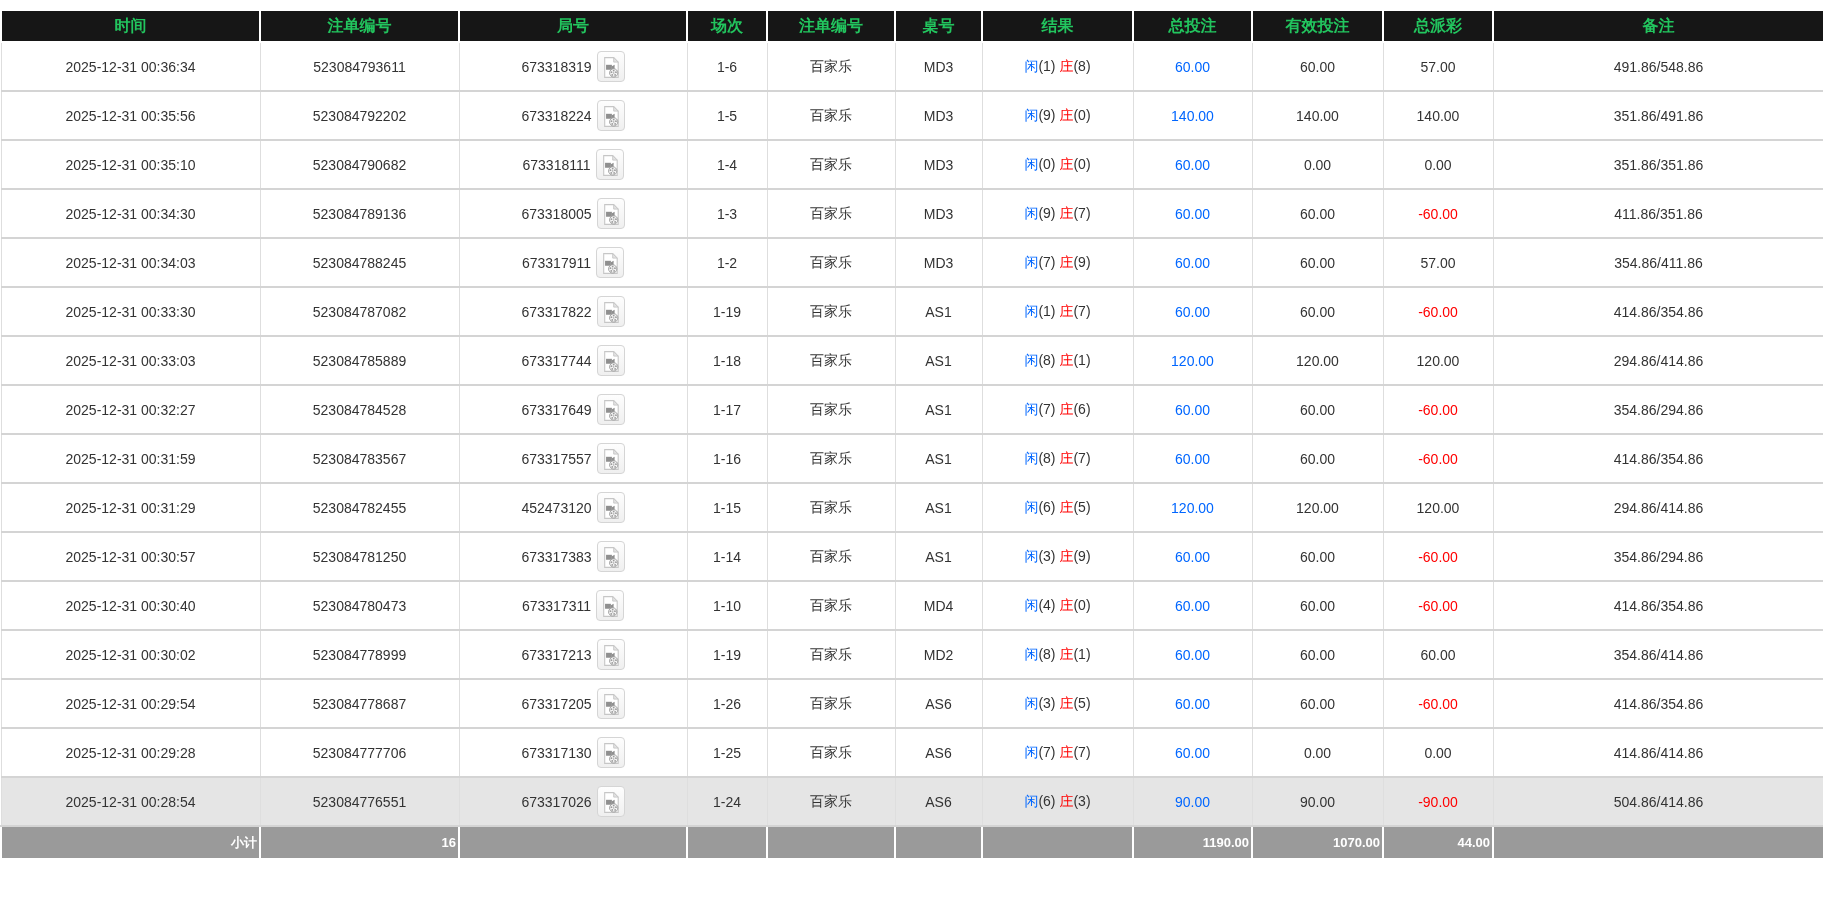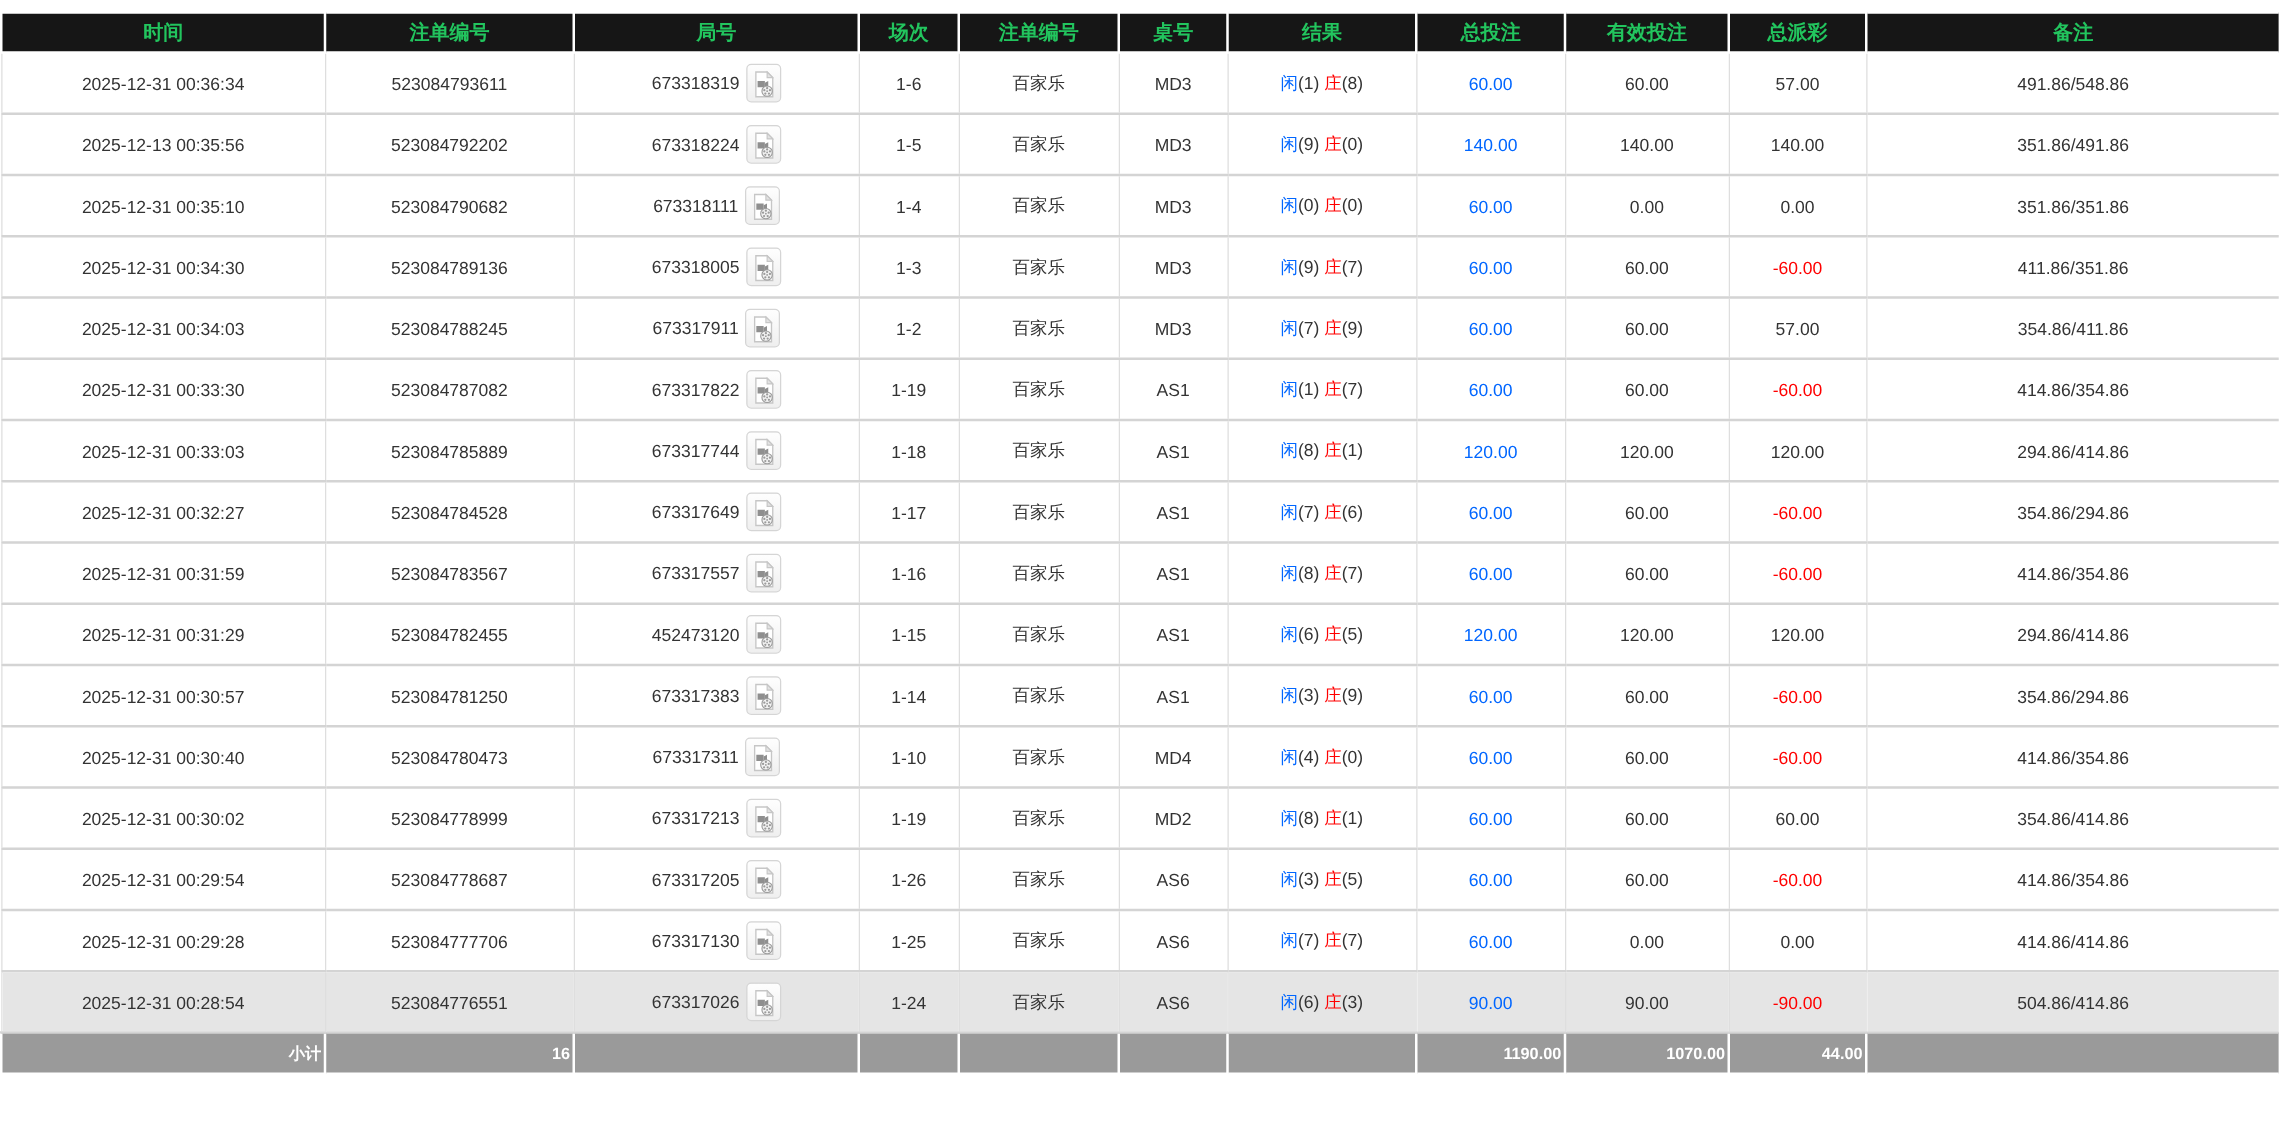--- a/index.html
+++ b/index.html
@@ -117,21 +117,21 @@
           <td>1-6</td>
           <td>百家乐</td>
           <td>MD3</td>
           <td><span class="p-label">闲</span><span class="score">(1)</span> <span class="b-label">庄</span><span class="score">(8)</span></td>
           <td><span class="bet-link">60.00</span></td>
           <td>60.00</td>
           <td>57.00</td>
           <td>491.86/548.86</td>
         </tr>
         <tr>
-          <td>2025-12-13 00:35:56</td>
+          <td>2025-12-31 00:35:56</td>
           <td>523084792202</td>
           <td><span class="round-number">673318224</span><button class="video-btn"><span><svg width="18" height="23" viewBox="0 0 20 25">
                   <path d="M3 1.5 h10 l5 5 v17 h-15 z" fill="#ffffff" stroke="#c6c6c6" stroke-width="1.2"></path>
                   <path d="M13 1.5 l5 5 h-5 z" fill="#e3e3e3" stroke="#c6c6c6" stroke-width="1"></path>
                   <path d="M4.5 9.5 h6.5 v5.5 h-6.5 z" fill="#8f8f8f"></path>
                   <path d="M11 11 l3 -1.6 v6.4 l-3 -1.6 z" fill="#8f8f8f"></path>
                   <circle cx="13" cy="18.5" r="4.6" fill="#f2f2f2" stroke="#9b9b9b" stroke-width="1"></circle>
                   <circle cx="13" cy="15.9" r="1" fill="#9b9b9b"></circle>
                   <circle cx="15.5" cy="17.7" r="1" fill="#9b9b9b"></circle>
                   <circle cx="14.6" cy="20.7" r="1" fill="#9b9b9b"></circle>

